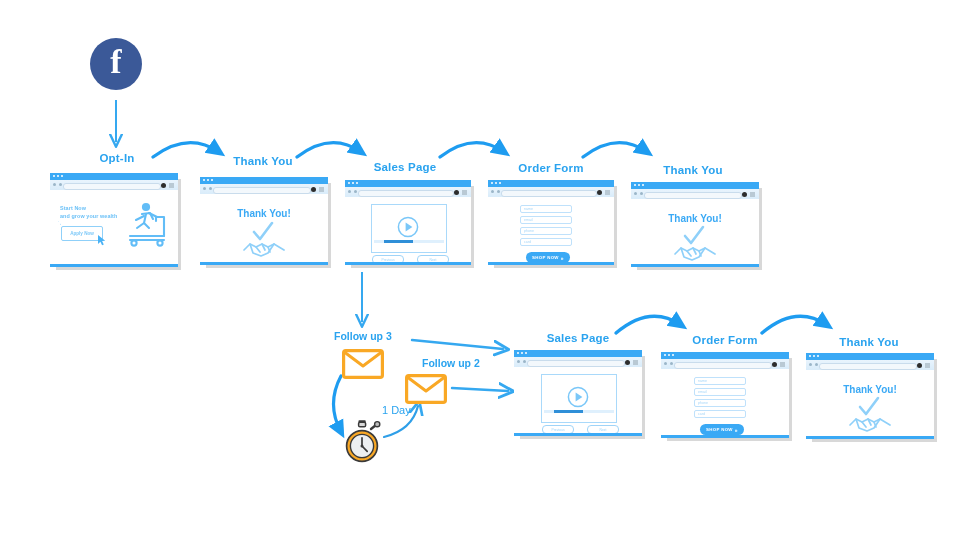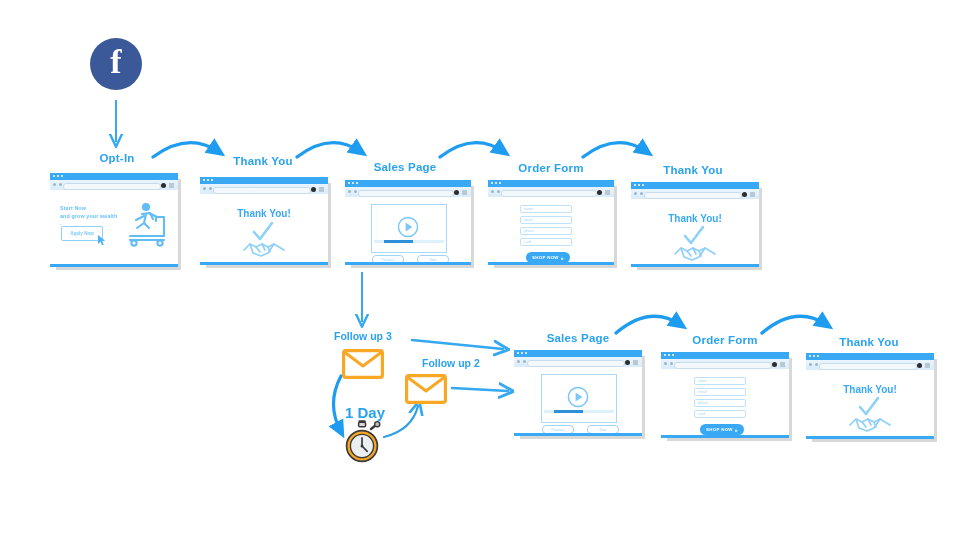--- a/index.html
+++ b/index.html
@@ -70,21 +70,21 @@
     font-weight:bold;font-size:4.4px;letter-spacing:.3px;display:flex;align-items:center;
     justify-content:center;gap:2px;}
 
   
   .fb{position:absolute;border-radius:50%;background:#3b5998;}
   .fb span{position:absolute;left:0;right:0;top:50%;transform:translateY(-54%);
     text-align:center;color:#fff;font-family:"Liberation Serif", serif;font-weight:bold;}
 
   
   .fu-label{position:absolute;color:#2aa3ef;font-weight:bold;font-size:10.5px;white-space:nowrap;}
-  .day-label{position:absolute;color:#2aa3ef;font-weight:bold;font-size:15px;white-space:nowrap;}
+  .day-label{position:absolute;color:#2aa3ef;font-weight:normal;font-size:11px;white-space:nowrap;margin-left:37px;}
 
   svg{display:block;overflow:visible;}
 </style>
 </head>
 <body>
 
 <div id="stage">
 
   <svg class="abs" style="left:0;top:0;width:960px;height:540px;pointer-events:none;">
     <defs>

